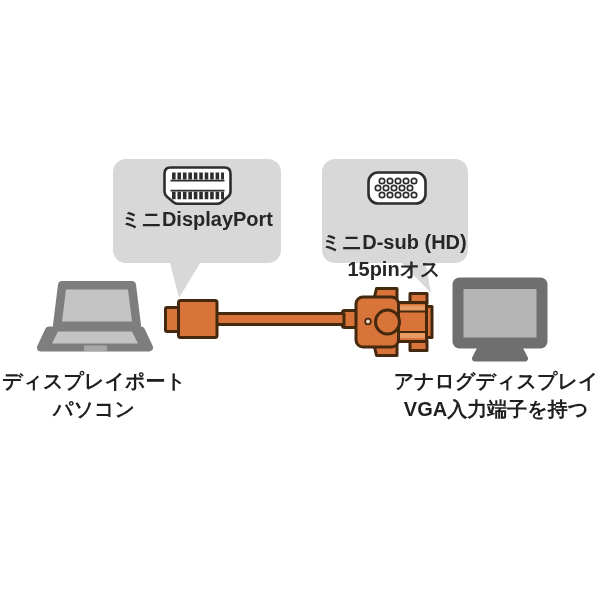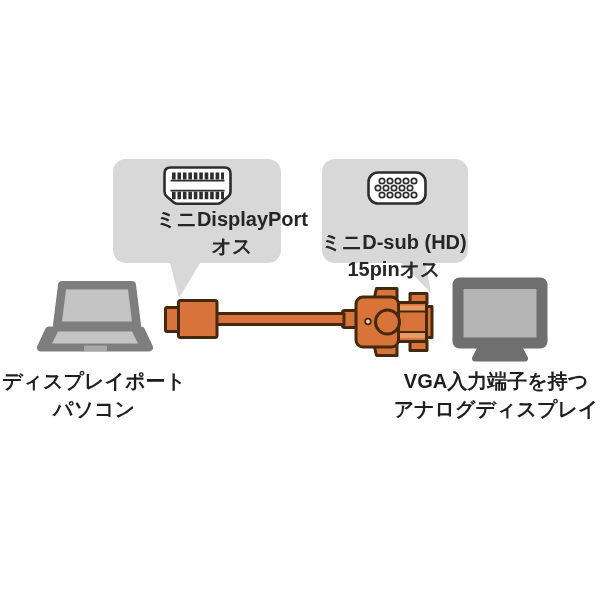--- a/index.html
+++ b/index.html
@@ -4,21 +4,21 @@
 <style>
   html,body{margin:0;padding:0;}
   body{font-family:"Liberation Sans","DejaVu Sans",sans-serif;}
   #canvas{
     position:relative;width:600px;height:600px;background:#ffffff;overflow:hidden;
   }
   #artwork{position:absolute;left:0;top:0;}
   .txt{position:absolute;text-align:center;color:#262626;font-weight:bold;white-space:nowrap;}
   .callout-line{font-size:20px;line-height:27px;}
   .label-line{font-size:20px;line-height:28px;color:#1f1f1f;}
-  .callout-text-left{left:113px;top:206px;width:168px;padding-left:35px;}
+  .callout-text-left{left:113px;top:206px;width:168px;}
   .callout-text-right{left:318px;top:206px;width:152px;margin-top:23px;}
   .device-label-left{left:0px;top:367px;width:188px;}
   .device-label-right{left:392px;top:367px;width:208px;}
 </style>
 </head>
 <body>
 
 <div id="canvas">
 
   <svg id="artwork" width="600" height="600" viewBox="0 0 600 600">
@@ -98,31 +98,30 @@
       <rect x="178.5" y="300.5" width="38.5" height="37" rx="2" fill="#d87439"></rect>
 
       <rect x="356" y="297" width="42.5" height="50" rx="7" fill="#d87439"></rect>
       <circle cx="387.5" cy="322" r="12" fill="#d87439"></circle>
       <circle cx="368" cy="321.5" r="2.8" fill="#f3dfc9" stroke-width="1.8"></circle>
     </g>
   </svg>
 
   <div class="txt callout-text-left">
     <div class="callout-line">ミニDisplayPort</div>
-    <div class="callout-line">オス</div>
   </div>
 
   <div class="txt callout-text-right">
     <div class="callout-line">ミニD-sub (HD)</div>
     <div class="callout-line">15pinオス</div>
   </div>
 
   <div class="txt device-label-left">
     <div class="label-line">ディスプレイポート</div>
     <div class="label-line">パソコン</div>
   </div>
 
   <div class="txt device-label-right">
+    <div class="label-line">アナログディスプレイ</div>
     <div class="label-line">VGA入力端子を持つ</div>
-    <div class="label-line">アナログディスプレイ</div>
   </div>
 
 </div>
 
 </body></html>

